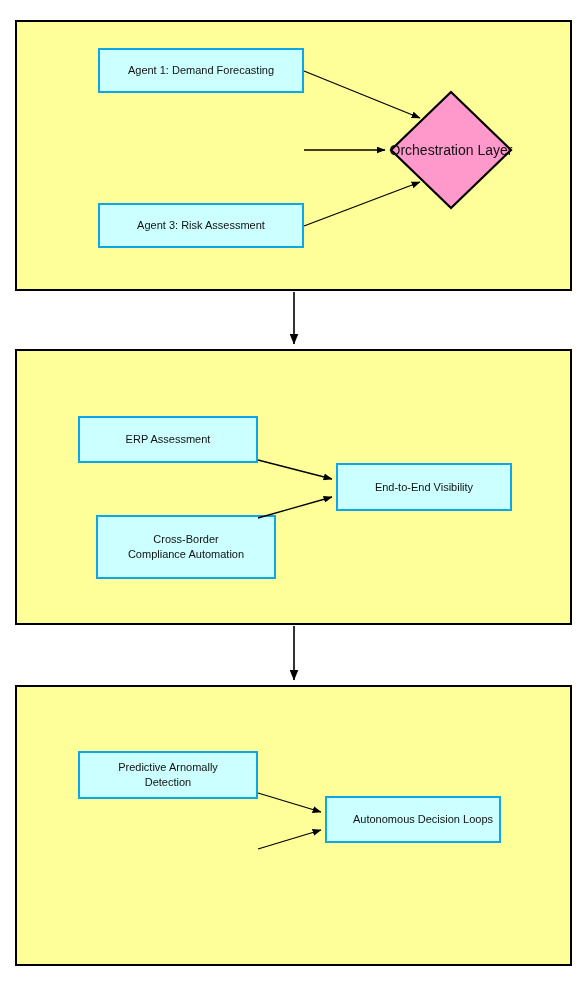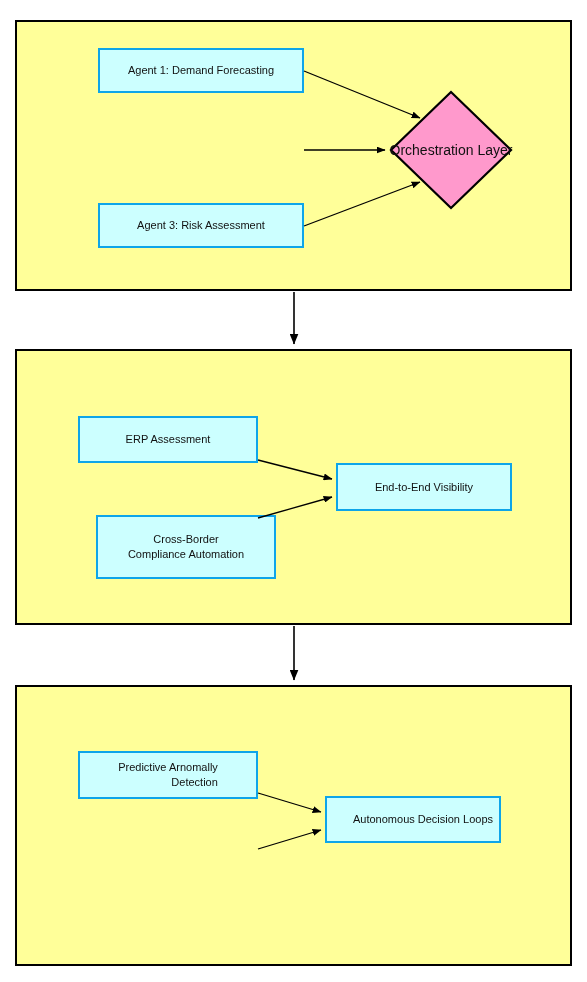--- a/index.html
+++ b/index.html
@@ -108,21 +108,21 @@
     <span class="node-label">Cross-Border
 Compliance Automation</span>
   </div>
 
   <div class="node" style="left:336px; top:463px; width:176px; height:48px;">
     <span class="node-label">End-to-End Visibility</span>
   </div>
 
   <div class="stage" style="left:15px; top:685px; width:557px; height:281px;"></div>
 
-  <div class="node" style="left:78px; top:751px; width:180px; height:48px;text-align:right;">
+  <div class="node" style="left:78px; top:751px; width:180px; height:48px;">
     <span class="node-label">Predictive Arnomally
 Detection</span>
   </div>
 
 
   <div class="node" style="left:325px; top:796px; width:176px; height:47px;padding-left:24px;">
     <span class="node-label">Autonomous Decision Loops</span>
   </div>
 
   <svg class="svg-layer" viewBox="0 0 587 982">

